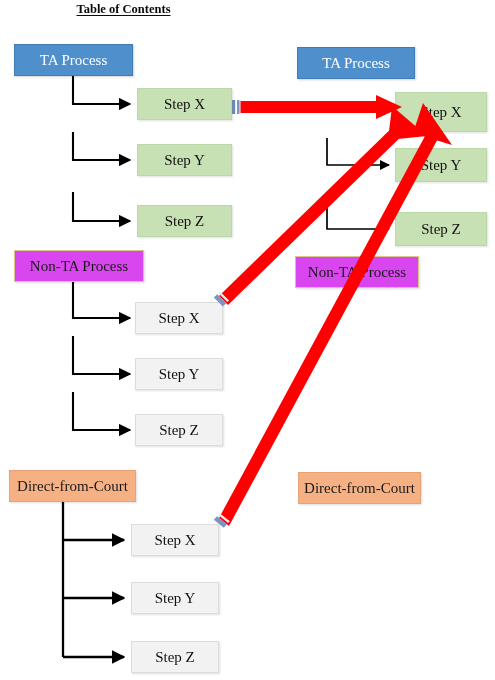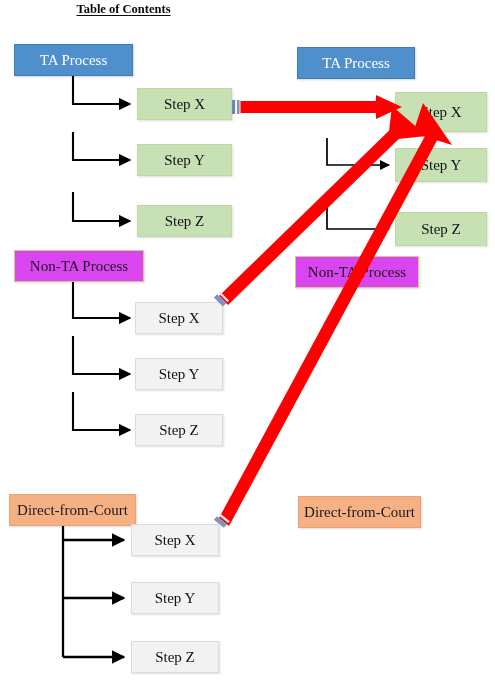--- a/index.html
+++ b/index.html
@@ -29,21 +29,20 @@
     background:#4f8fcc;border:1px solid #3f7cb6;color:#ffffff;
     box-shadow:1px 1px 2px rgba(0,0,0,.18);
   }
   .proc-nonta{
     background:#d946ef;border:1px solid #d9c58a;color:#1a1a1a;
     box-shadow:1px 1px 2px rgba(0,0,0,.14);
   }
   .proc-court{
     background:#f5b183;border:1px solid #e8a274;color:#1a1a1a;
     box-shadow:1px 1px 2px rgba(0,0,0,.14);
-    margin-top:24px;
   }
 
   
   .step-green{
     background:#c7e0b4;border:1px solid #bcd8a6;color:#111111;
     box-shadow:1px 1px 2px rgba(0,0,0,.13);
   }
   .step-grey{
     background:#f2f2f2;border:1px solid #dcdcdc;color:#111111;
     box-shadow:1px 1px 2px rgba(0,0,0,.13);

